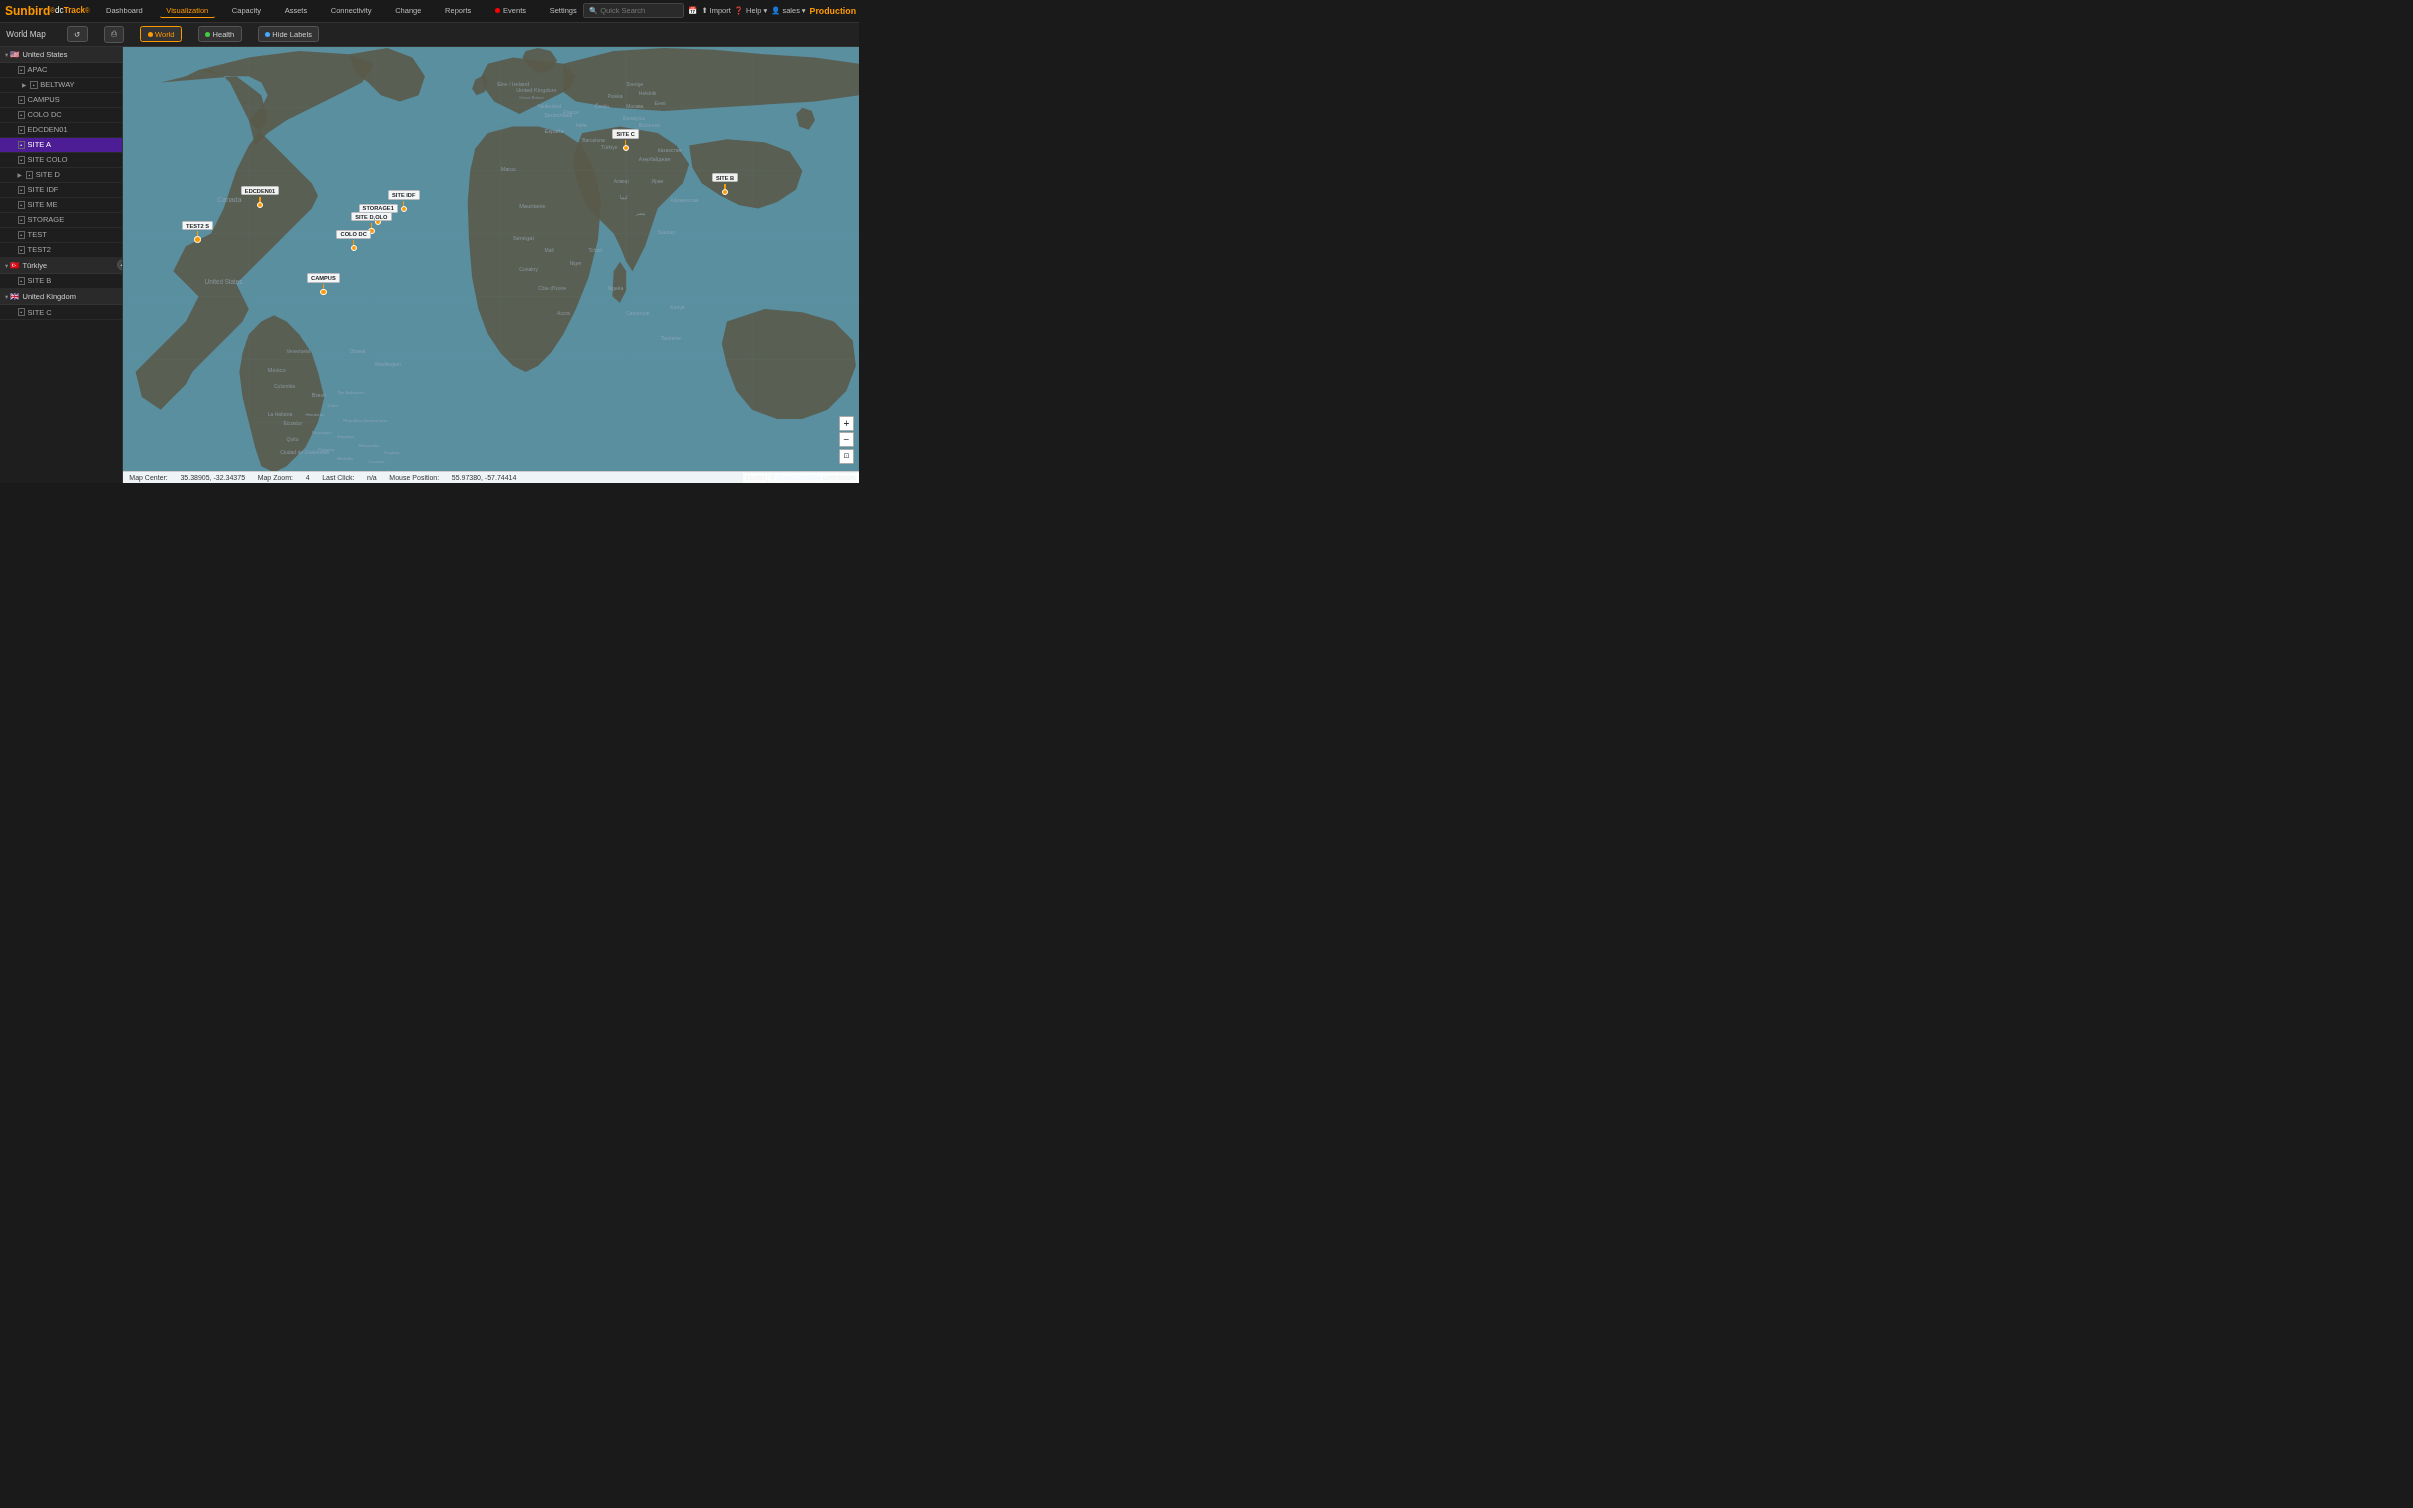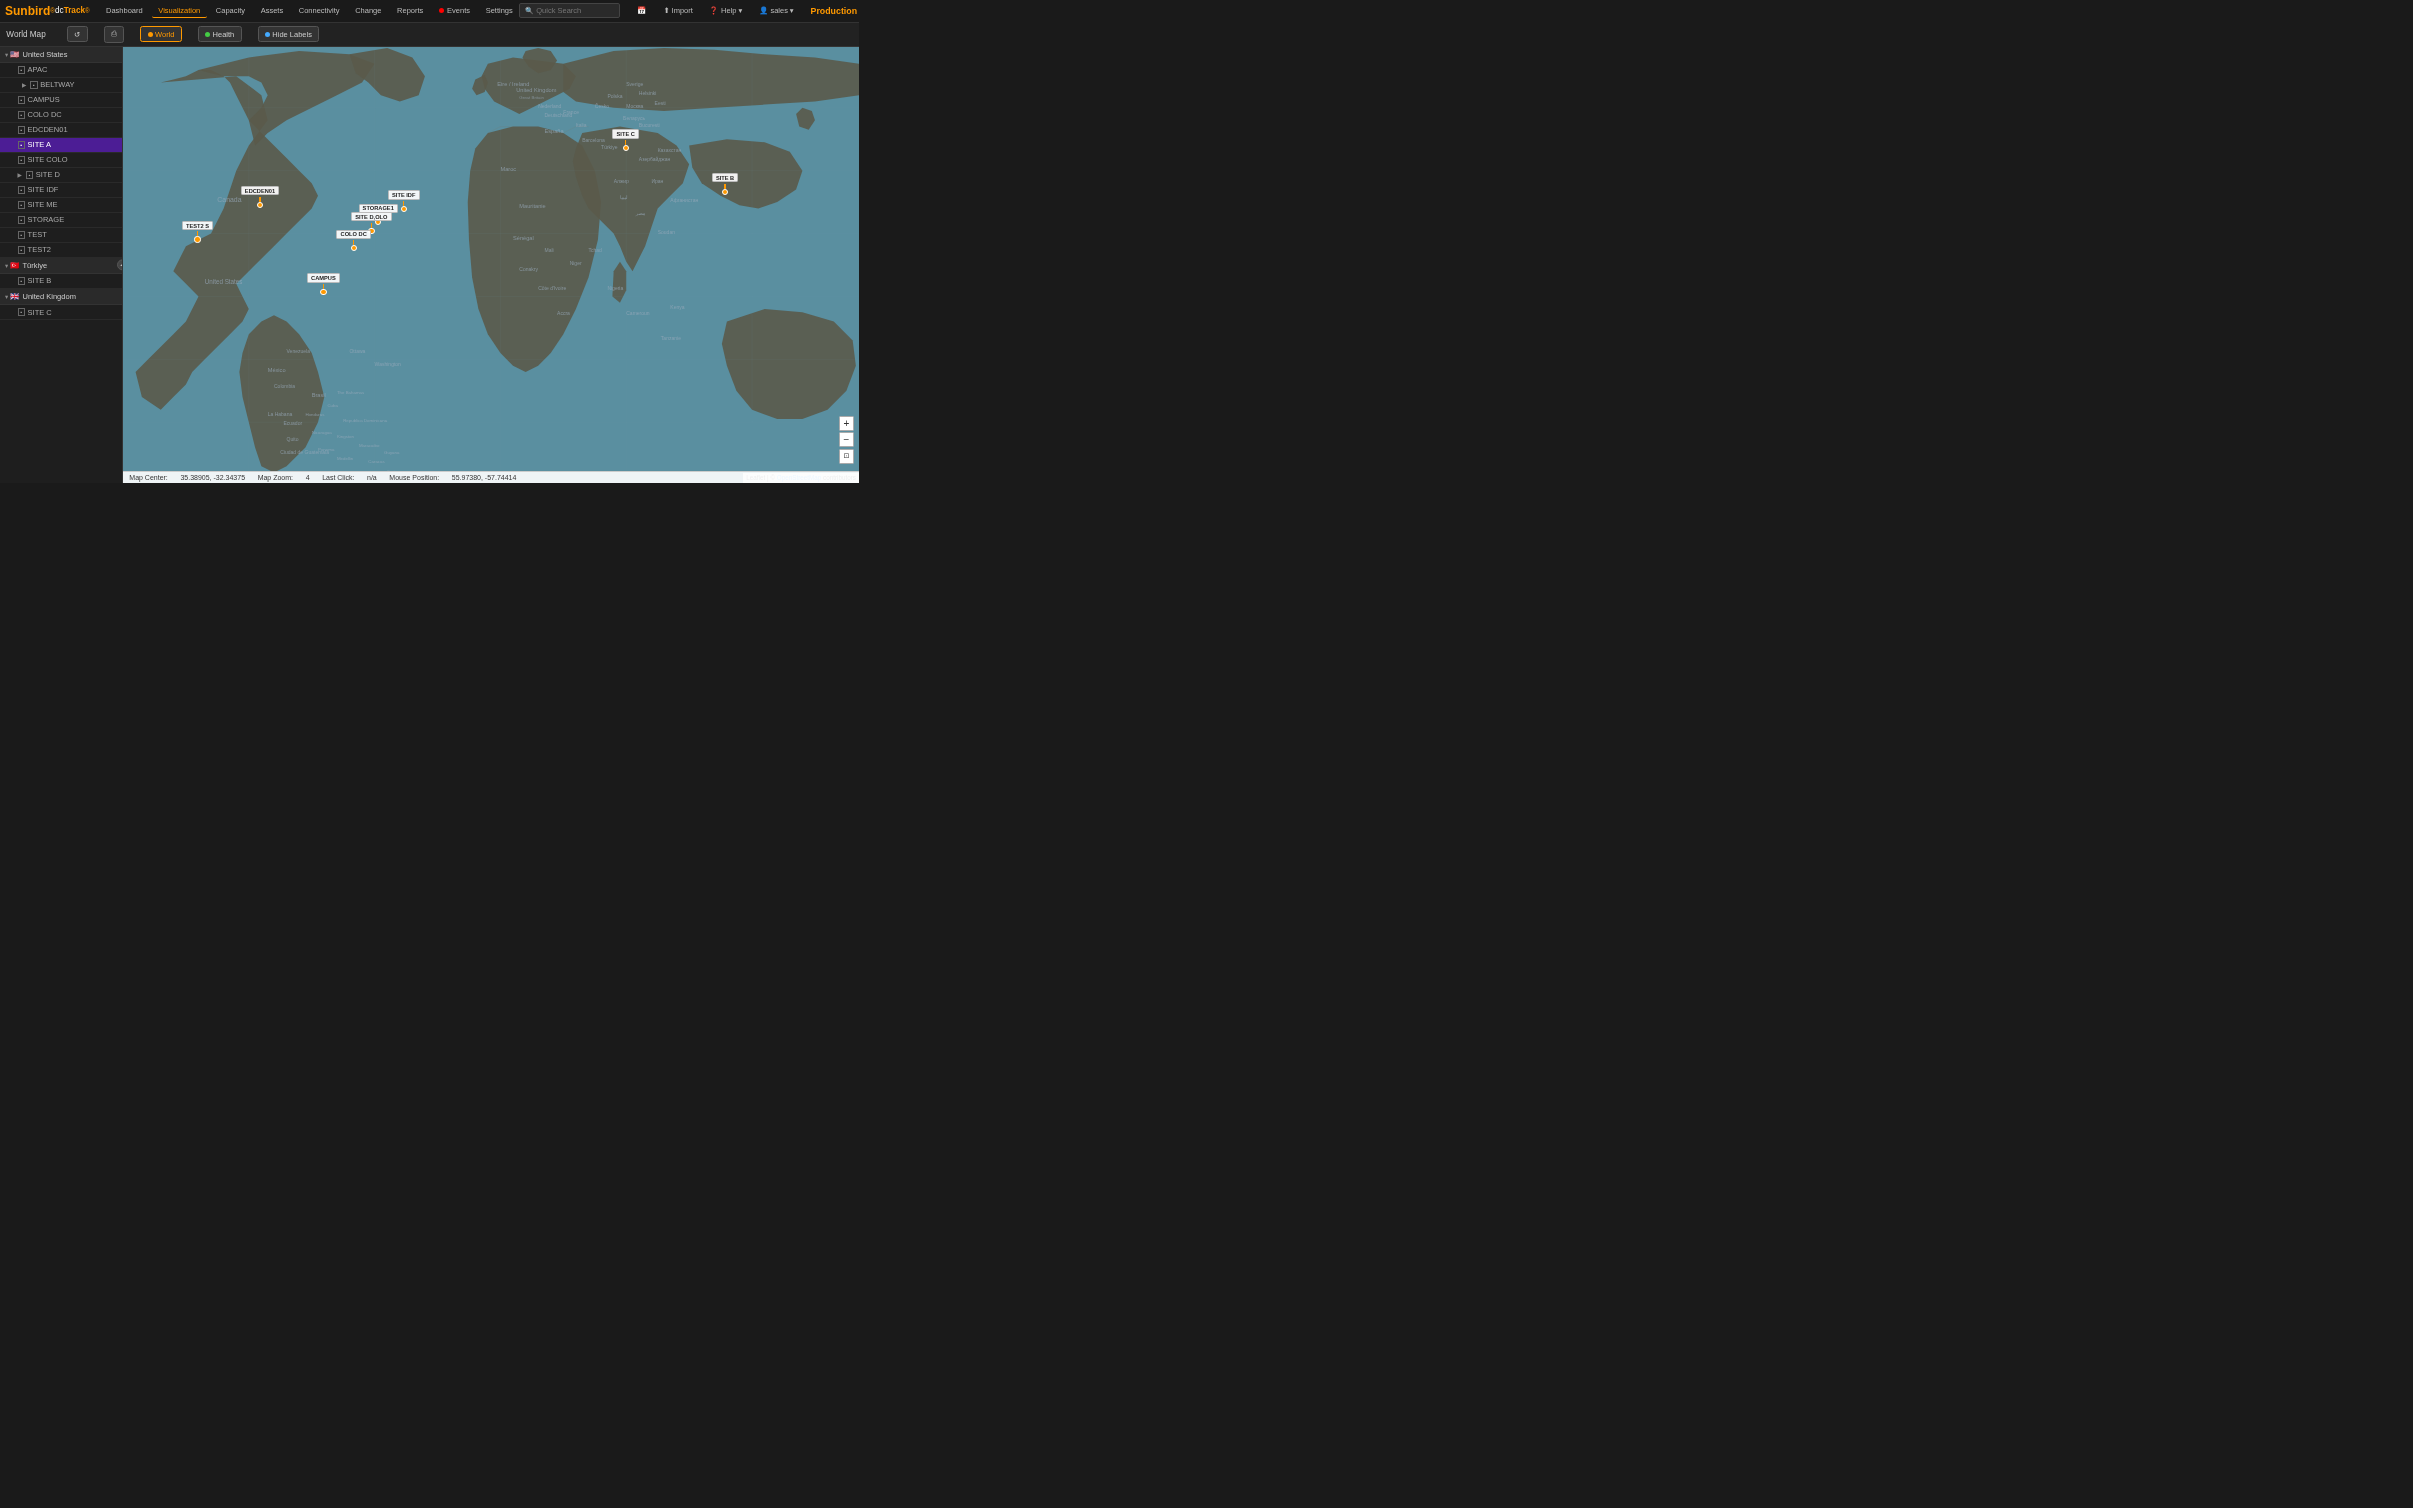--- a/index.html
+++ b/index.html
@@ -4,27 +4,27 @@
   <style>
     * { margin: 0; padding: 0; box-sizing: border-box; }
     body { font-family: Arial, sans-serif; background: #1a1a1a; color: #ccc; font-size: 8.2px; overflow: hidden; width: 859px; height: 483px; }
 
     
     #top-nav {
       display: flex; align-items: center; background: #1a1a1a; height: 22.6px; padding: 0 5px; border-bottom: 0.6px solid #333; position: relative; z-index: 100;
     }
     .logo { display: flex; align-items: center; margin-right: 10px; }
 
-    .nav-items { display: flex; align-items: center; gap: 3px; }
+    .nav-items { display: flex; align-items: center; gap: 11px; }
     .nav-item {
       color: #bbb; font-size: 7.5px; padding: 2.5px 6.3px; cursor: pointer; border-radius: 1.9px; text-decoration: none;
     }
     .nav-item.active { color: #f90; border-bottom: 1.3px solid #f90; }
 
-    .nav-right { margin-left: auto; display: flex; align-items: center; gap: 17px; }
+    .nav-right { margin-left: auto; display: flex; align-items: center; gap: 4px; }
     .search-box {
       display: flex; align-items: center; background: #2a2a2a; border: 0.6px solid #444; border-radius: 1.9px; padding: 1.9px 5px; width: 101px;
     }
     .search-box input { background: none; border: none; color: #ccc; font-size: 7.5px; outline: none; width: 75px; }
     .search-icon { color: #888; font-size: 7px; margin-right: 2.5px; }
 
     .nav-btn { color: #bbb; font-size: 7.5px; cursor: pointer; display: flex; align-items: center; gap: 1.9px; }
     .production-label { color: #f90; font-weight: bold; font-size: 8.8px; }
 
     

